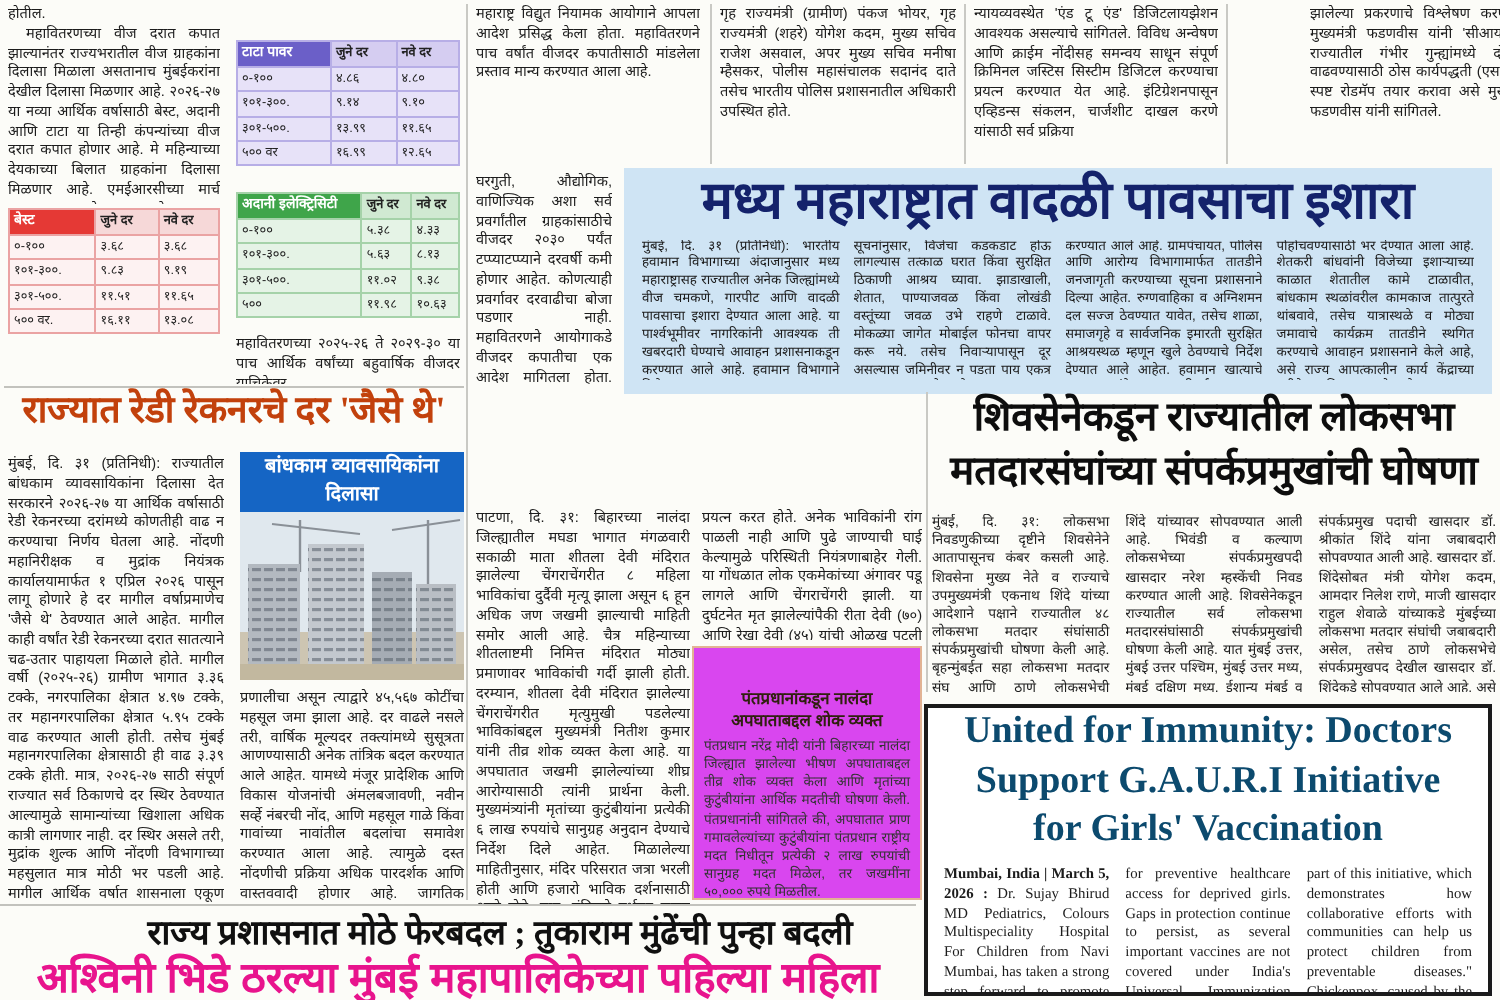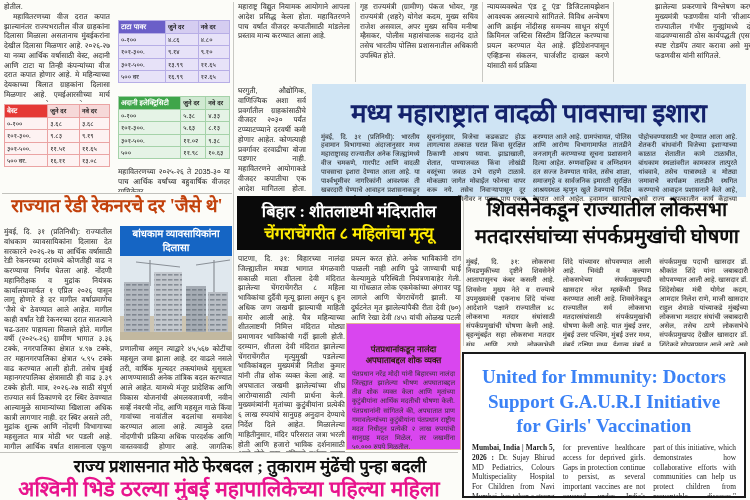--- a/index.html
+++ b/index.html
@@ -18,21 +18,21 @@
   .best .colh{background:#f6d8d8;font-weight:700;}
   .tata td{border-color:#b7aee6;background:#e7e2f8;}
   .tata .brand{background:#6b5fc8;color:#fff;font-weight:700;font-size:7px;}
   .tata .colh{background:#d5cdf1;font-weight:700;}
   .adani td{border-color:#a5d2a9;background:#e5f3e6;}
   .adani .brand{background:#3fa54a;color:#fff;font-weight:700;font-size:7px;}
   .adani .colh{background:#d0e9d2;font-weight:700;}
   
   #weather-box{position:absolute;left:312px;top:84px;width:434px;height:113px;background:#cfe4f4;box-sizing:border-box;}
   #weather-headline{font-family:"Liberation Serif",serif;font-weight:700;font-size:26px;line-height:1.1;
-      text-align:center;color:#14226b;padding-top:16px;}
+      text-align:center;color:#14226b;padding-top:3px;}
   #weather-cols{display:flex;gap:7px;padding:4px 9px 0 9px;}
   #weather-cols .wcol{flex:1;font-size:6.7px;line-height:1.32;text-align:justify;height:70px;overflow:hidden;}
   
   #ready-headline{position:absolute;left:2px;top:195px;width:230px;text-align:center;
       font-family:"Liberation Serif",serif;font-weight:700;font-size:18.5px;line-height:1.2;color:#c2410c;}
   #photo-label{position:absolute;left:120px;top:226px;width:112px;height:30px;background:#1565c4;
       color:#fff;font-weight:700;font-size:10px;line-height:1.4;text-align:center;
       display:flex;align-items:center;justify-content:center;box-sizing:border-box;padding:1px 2px;}
   #photo{position:absolute;left:120px;top:256px;width:112px;height:84px;overflow:hidden;}
   
@@ -46,21 +46,21 @@
   #shok-box .btext{font-size:6.8px;line-height:1.35;text-align:justify;margin-top:3px;color:#333;}
   
   #shivsena-headline{position:absolute;left:466px;top:196px;width:282px;text-align:center;
       font-family:"Liberation Serif",serif;font-weight:700;font-size:20px;line-height:1.35;color:#0d0d0d;}
   #shivsena-cols{position:absolute;left:466px;top:257px;width:282px;height:89px;display:flex;gap:8px;overflow:hidden;}
   #shivsena-cols .scol{flex:1;font-size:6.9px;line-height:1.33;text-align:justify;overflow:hidden;}
   
   #english-box{position:absolute;left:462px;top:352px;width:284px;height:146px;background:#fff;
       border:2px solid #1a1a1a;box-sizing:border-box;overflow:hidden;}
   #english-headline{font-family:"Liberation Serif",serif;font-weight:700;font-size:19px;line-height:1.3;
-      text-align:center;padding:11px 12px 4px 12px;color:#3b82f6;}
+      text-align:center;padding:0 12px 4px 12px;color:#0c4a6e;}
   #english-cols{display:flex;gap:8px;padding:0 8px;}
   #english-cols .ecol{flex:1;font-family:"Liberation Serif",serif;font-size:7.4px;line-height:1.32;
       text-align:justify;overflow:hidden;height:70px;}
   .b{font-weight:700;}
   
   #bottom-black{position:absolute;left:0;top:454px;width:458px;text-align:center;
       font-family:"Liberation Serif",serif;font-weight:700;font-size:17px;color:#101010;padding-left:21px;}
   #bottom-pink{position:absolute;left:0;top:474px;width:458px;text-align:center;
       font-weight:700;font-size:21px;color:#e8148d;}
 </style>
@@ -159,21 +159,21 @@
             <td>९.३८</td>
           </tr>
           <tr>
             <td>५००</td>
             <td>११.९८</td>
             <td>१०.६३</td>
           </tr>
         </tbody>
       </table>
     </div>
-  <div class="col" style="left:118px;top:167px;width:112px;height:25px">महावितरणच्या २०२५-२६ ते 2035-३० या पाच आर्थिक वर्षांच्या बहुवार्षिक वीजदर याचिकेवर</div>
+  <div class="col" style="left:118px;top:167px;width:112px;height:25px">महावितरणच्या २०२५-२६ ते २०२९-३० या पाच आर्थिक वर्षांच्या बहुवार्षिक वीजदर याचिकेवर</div>
 
   <div class="col" style="left:238px;top:2px;width:112px;height:82px">महाराष्ट्र विद्युत नियामक आयोगाने आपला आदेश प्रसिद्ध केला होता. महावितरणने पाच वर्षांत वीजदर कपातीसाठी मांडलेला प्रस्ताव मान्य करण्यात आला आहे.</div>
   <div class="col" style="left:238px;top:86px;width:68px;height:106px">घरगुती, औद्योगिक, वाणिज्यिक अशा सर्व प्रवर्गांतील ग्राहकांसाठीचे वीजदर २०३० पर्यंत टप्प्याटप्प्याने दरवर्षी कमी होणार आहेत. कोणत्याही प्रवर्गावर दरवाढीचा बोजा पडणार नाही. महावितरणने आयोगाकडे वीजदर कपातीचा एक आदेश मागितला होता. आदेशाला स्थगिती मिळाली होती. महावितरणच्या दरांत कपात झाल्याने वीज ग्राहकांना मोठा दिलासा मिळणार आहे.</div>
   <div class="col" style="left:360px;top:2px;width:118px;height:80px">गृह राज्यमंत्री (ग्रामीण) पंकज भोयर, गृह राज्यमंत्री (शहरे) योगेश कदम, मुख्य सचिव राजेश असवाल, अपर मुख्य सचिव मनीषा म्हैसकर, पोलीस महासंचालक सदानंद दाते तसेच भारतीय पोलिस प्रशासनातील अधिकारी उपस्थित होते.</div>
   <div class="col" style="left:487px;top:2px;width:122px;height:80px">न्यायव्यवस्थेत 'एंड टू एंड' डिजिटलायझेशन आवश्यक असल्याचे सांगितले. विविध अन्वेषण आणि क्राईम नोंदीसह समन्वय साधून संपूर्ण क्रिमिनल जस्टिस सिस्टीम डिजिटल करण्याचा प्रयत्न करण्यात येत आहे. इंटिग्रेशनपासून एव्हिडन्स संकलन, चार्जशीट दाखल करणे यांसाठी सर्व प्रक्रिया</div>
   <div class="col" style="left:655px;top:2px;width:128px;height:80px">झालेल्या प्रकरणाचे विश्लेषण करण्याचे निर्देश मुख्यमंत्री फडणवीस यांनी 'सीआयडी'ला दिले. राज्यातील गंभीर गुन्ह्यांमध्ये दोषारोप दर वाढवण्यासाठी ठोस कार्यपद्धती (एसओपी) आणि स्पष्ट रोडमॅप तयार करावा असे मुख्यमंत्री देवेंद्र फडणवीस यांनी सांगितले.</div>
 
   <div id="weather-box">
     <div id="weather-headline">मध्य महाराष्ट्रात वादळी पावसाचा इशारा</div>
     <div id="weather-cols">
@@ -207,24 +207,20 @@
       <rect x="34" y="16" width="28" height="68" fill="url(#fl)"></rect>
       <rect x="66" y="30" width="20" height="54" fill="#a5acb4"></rect>
       <rect x="66" y="30" width="20" height="54" fill="url(#fl)"></rect>
       <rect x="88" y="36" width="20" height="48" fill="#b9bec4"></rect>
       <rect x="88" y="36" width="20" height="48" fill="url(#fl)"></rect>
       <rect y="76" width="112" height="8" fill="#c2b89f"></rect>
     </svg>
   </div>
   <div class="col" style="left:120px;top:344px;width:112px;height:107px">प्रणालीचा असून त्याद्वारे ४५,५६७ कोटींचा महसूल जमा झाला आहे. दर वाढले नसले तरी, वार्षिक मूल्यदर तक्त्यांमध्ये सुसूत्रता आणण्यासाठी अनेक तांत्रिक बदल करण्यात आले आहेत. यामध्ये मंजूर प्रादेशिक आणि विकास योजनांची अंमलबजावणी, नवीन सर्व्हे नंबरची नोंद, आणि महसूल गाळे किंवा गावांच्या नावांतील बदलांचा समावेश करण्यात आला आहे. त्यामुळे दस्त नोंदणीची प्रक्रिया अधिक पारदर्शक आणि वास्तववादी होणार आहे. जागतिक परिस्थिती आणि बांधकाम क्षेत्रातील मंदीची भीती विचारात घेता, क्रेडाई सारख्या बांधकाम व्यावसायिक संघटनांनी राज्य सरकारकडे हे दर स्थिर ठेवण्याची विनंती केली होती.</div>
 
-  <div id="bihar-box">
-    <div class="l1">बिहार : शीतलाष्टमी मंदिरातील</div>
-    <div class="l2">चेंगराचेंगरीत ८ महिलांचा मृत्यू</div>
-  </div>
   <div class="col" style="left:238px;top:254px;width:107px;height:198px">पाटणा, दि. ३१: बिहारच्या नालंदा जिल्ह्यातील मघडा भागात मंगळवारी सकाळी माता शीतला देवी मंदिरात झालेल्या चेंगराचेंगरीत ८ महिला भाविकांचा दुर्दैवी मृत्यू झाला असून ६ हून अधिक जण जखमी झाल्याची माहिती समोर आली आहे. चैत्र महिन्याच्या शीतलाष्टमी निमित्त मंदिरात मोठ्या प्रमाणावर भाविकांची गर्दी झाली होती. दरम्यान, शीतला देवी मंदिरात झालेल्या चेंगराचेंगरीत मृत्युमुखी पडलेल्या भाविकांबद्दल मुख्यमंत्री नितीश कुमार यांनी तीव्र शोक व्यक्त केला आहे. या अपघातात जखमी झालेल्यांच्या शीघ्र आरोग्यासाठी त्यांनी प्रार्थना केली. मुख्यमंत्र्यांनी मृतांच्या कुटुंबीयांना प्रत्येकी ६ लाख रुपयांचे सानुग्रह अनुदान देण्याचे निर्देश दिले आहेत. मिळालेल्या माहितीनुसार, मंदिर परिसरात जत्रा भरली होती आणि हजारो भाविक दर्शनासाठी आले होते. मात्र, मंदिराचे गर्भगृह लहान असल्याने एकाच वेळी मोठ्या संख्येने लोक आत जाण्याचा</div>
   <div class="col" style="left:351px;top:254px;width:110px;height:66px">प्रयत्न करत होते. अनेक भाविकांनी रांग पाळली नाही आणि पुढे जाण्याची घाई केल्यामुळे परिस्थिती नियंत्रणाबाहेर गेली. या गोंधळात लोक एकमेकांच्या अंगावर पडू लागले आणि चेंगराचेंगरी झाली. या दुर्घटनेत मृत झालेल्यांपैकी रीता देवी (७०) आणि रेखा देवी (४५) यांची ओळख पटली आहे. इतर मृतांची ओळख पटवण्याचे काम सुरू आहे.</div>
   <div id="shok-box">
     <div class="btitle">पंतप्रधानांकडून नालंदा अपघाताबद्दल शोक व्यक्त</div>
     <div class="btext">पंतप्रधान नरेंद्र मोदी यांनी बिहारच्या नालंदा जिल्ह्यात झालेल्या भीषण अपघाताबद्दल तीव्र शोक व्यक्त केला आणि मृतांच्या कुटुंबीयांना आर्थिक मदतीची घोषणा केली. पंतप्रधानांनी सांगितले की, अपघातात प्राण गमावलेल्यांच्या कुटुंबीयांना पंतप्रधान राष्ट्रीय मदत निधीतून प्रत्येकी २ लाख रुपयांची सानुग्रह मदत मिळेल, तर जखमींना ५०,००० रुपये मिळतील.</div>
   </div>
 
   <div id="shivsena-headline">
     <div>शिवसेनेकडून राज्यातील लोकसभा</div>
     <div>मतदारसंघांच्या संपर्कप्रमुखांची घोषणा</div>

